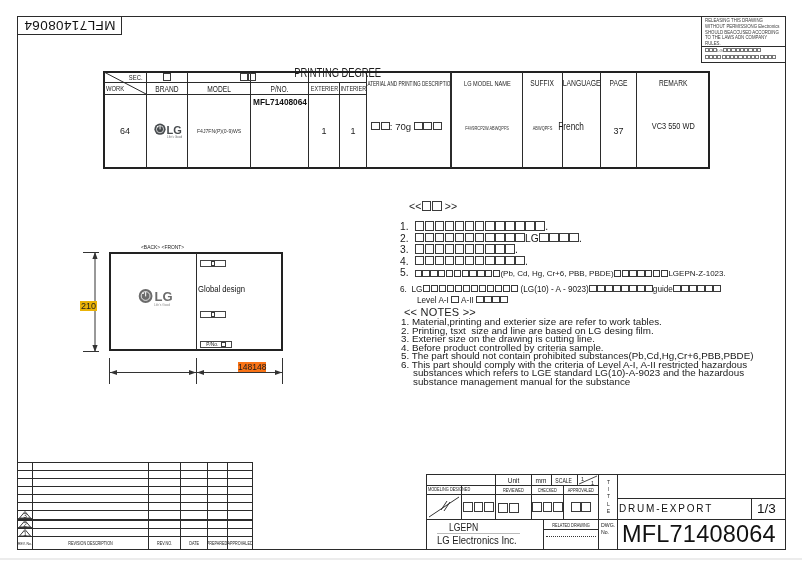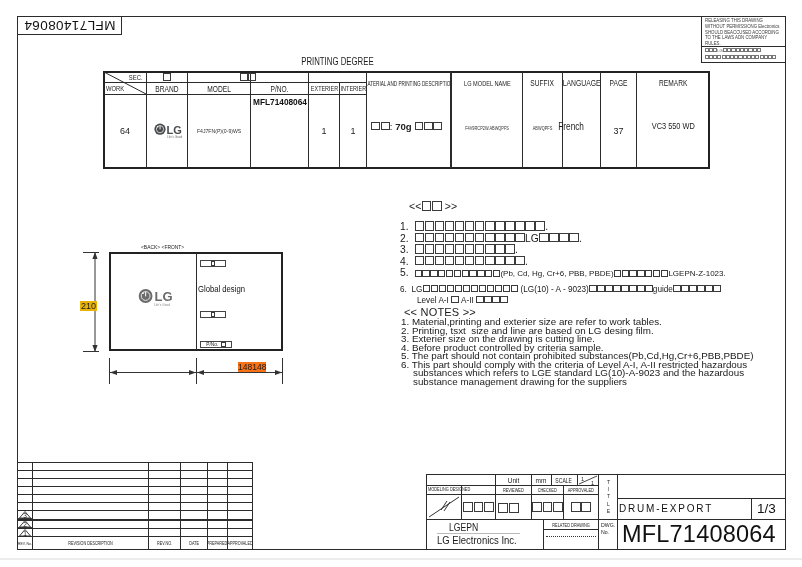--- a/index.html
+++ b/index.html
@@ -63,21 +63,21 @@
       <i class="c"></i>
       <i class="c"></i>
     </div>
 <div class="a ctr" style="left:188px;top:83px;width:62px;height:11px;font-size:8.5px">
       <span class="condc">MODEL</span>
     </div>
 <div class="a ctr" style="left:251px;top:83px;width:57px;height:11px;font-size:8.5px">
       <span class="condc">P/NO.</span>
     </div>
 
-<div class="a ctr" style="left:309px;top:56px;width:57px;height:10px;font-size:10px">
+<div class="a ctr" style="left:309px;top:68px;width:57px;height:10px;font-size:12px">
       <span class="condc">PRINTING DEGREE</span>
     </div>
 <div class="a ctr" style="left:309px;top:83px;width:30px;height:11px;font-size:7px">
       <span class="condc">EXTERIER</span>
     </div>
 <div class="a ctr" style="left:340px;top:83px;width:26px;height:11px;font-size:7px">
       <span class="condc">INTERIER</span>
     </div>
 
 <div class="a ctr" style="left:367px;top:72px;width:83px;height:22px;font-size:7.4px;overflow:hidden">
@@ -118,21 +118,21 @@
 <div class="a ctr" style="left:188px;top:95px;width:62px;height:72px;font-size:5.6px;color:#333">
       <span class="condc" style="transform:scaleX(.92)">F4J7FN(P)(0-9)WS</span>
     </div>
 
 <div class="a" style="left:253px;top:97px;width:56px;height:12px;font-size:8.3px;font-weight:bold;color:#111">MFL71408064</div>
 
 <div class="a ctr" style="left:309px;top:95px;width:30px;height:72px;font-size:9px">1</div>
 
 <div class="a ctr" style="left:340px;top:95px;width:26px;height:72px;font-size:9px">1</div>
 
-<div class="a" style="left:371px;top:121px;width:80px;height:14px;font-size:9.6px;color:#222;white-space:nowrap"><i class="c"></i><i class="c"></i>: <b style="font-weight:bold">70g</b> <i class="c"></i><i class="c"></i><i class="c"></i></div>
+<div class="a" style="left:371px;top:121px;width:80px;height:14px;font-size:9.6px;color:#222;white-space:nowrap"><i class="c"></i><i class="c"></i>: <b style="font-weight:normal">70g</b> <i class="c"></i><i class="c"></i><i class="c"></i></div>
 
 <div class="a ctr" style="left:452px;top:95px;width:70px;height:65px;font-size:5px;color:#333">
       <span class="condc">F4V9RCP2W.ABWQPFS</span>
     </div>
 
 <div class="a ctr" style="left:523px;top:95px;width:39px;height:65px;font-size:5px;color:#333">
       <span class="condc">ABWQPFS</span>
     </div>
 
 <div class="a ctr" style="left:553px;top:93px;width:37px;height:65px;font-size:11px">
@@ -163,21 +163,21 @@
 <div class="a" style="left:404px;top:306px;font-size:11px;letter-spacing:.2px">&lt;&lt; NOTES &gt;&gt;</div>
 
 <div class="a" style="left:401px;top:318px;width:390px;font-size:9.8px;line-height:8.55px;color:#1a1a1a;white-space:nowrap">
 <div>1. Material,printing and exterier size are refer to work tables.</div>
 <div>2. Printing, tsxt&nbsp; size and line are based on LG desing film.</div>
 <div>3. Exterier size on the drawing is cutting line.</div>
 <div>4. Before product controlled by criteria sample.</div>
 <div>5. The part should not contain prohibited substances(Pb,Cd,Hg,Cr+6,PBB,PBDE)</div>
 <div>6. This part should comply with the criteria of Level A-I, A-II restricted hazardous</div>
 <div style="padding-left:12px">substances which refers to LGE standard LG(10)-A-9023 and the hazardous</div>
-<div style="padding-left:12px">substance management drawing for the suppliers</div>
+<div style="padding-left:12px">substance management manual for the substance</div>
 </div>
 
 <div class="a" style="left:141px;top:244px;font-size:5.6px;color:#222;white-space:nowrap"><span class="cond" style="transform:scaleX(.88)">&lt;BACK&gt; &lt;FRONT&gt;</span></div>
 
 <div class="a" style="left:109px;top:252px;width:174px;height:99px;border:2px solid #222;background:#fff"></div>
 
 <div class="ln" style="left:196px;top:253px;width:1px;height:97px"></div>
 
 <svg class="a" style="left:138px;top:288px" width="35" height="19" viewBox="0 0 35 19">
 <circle cx="7.6" cy="8" r="6.9" fill="#6b6b6b"></circle>

